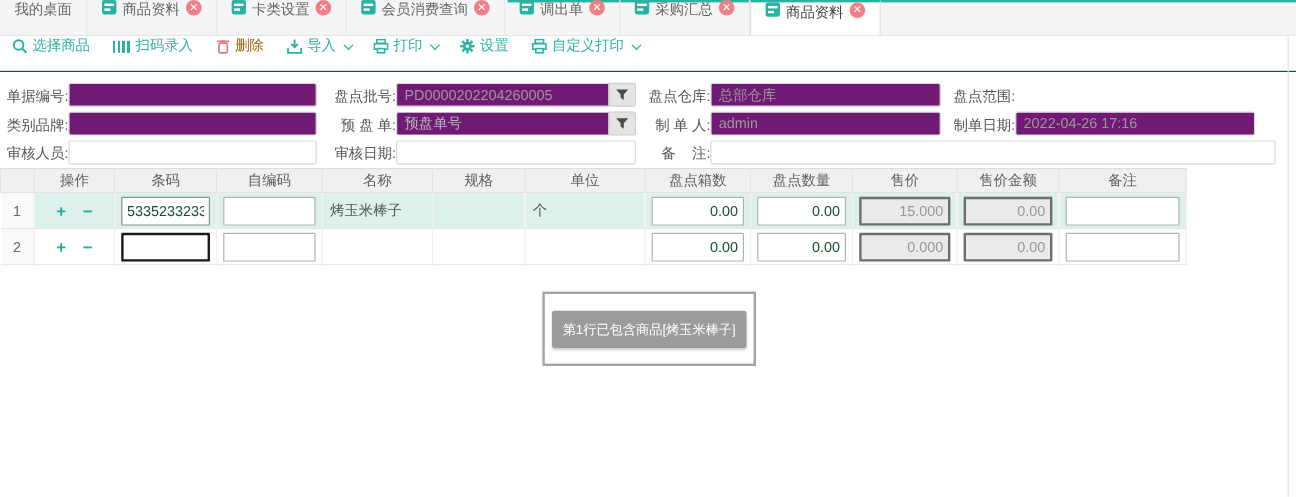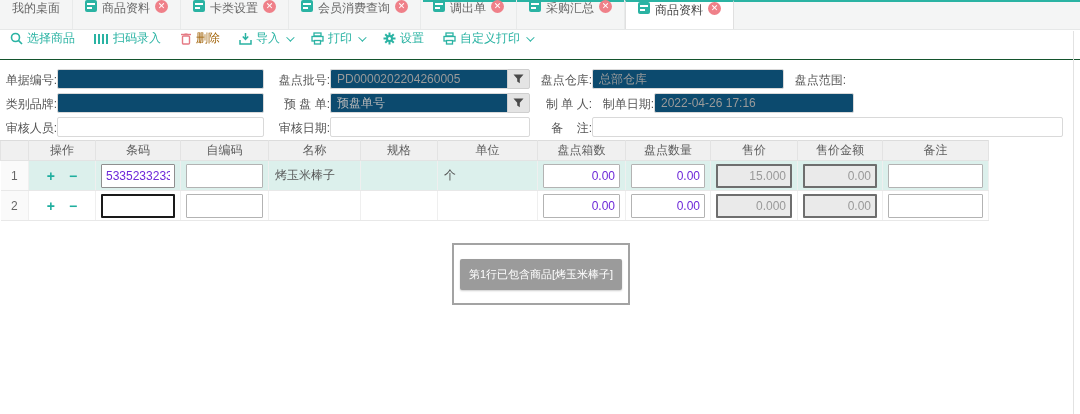--- a/index.html
+++ b/index.html
@@ -31,42 +31,42 @@
   .barcode-glyph { width:15px; height:10px;
     background:repeating-linear-gradient(90deg,#2ab3a3 0 2px,transparent 2px 4px); }
 
   
   .formarea { padding:5px 0 0 0; background:#fff; }
   .form-row { display:flex; align-items:flex-end; height:24px; }
   .f-label { text-align:right; color:#555; white-space:pre; flex:0 0 auto; }
   .lab1 { width:57px; } .lab2 { width:66px; } .lab3 { width:62px; } .lab4 { width:62px; }
   .f-input { height:20px; border:1px solid #d9d9d9; border-radius:2px; background:#fff;
     font-size:12px; color:#666; padding:0 6px; outline:none; font-family:inherit; }
-  .f-input.gray { background:#0c4a6e; color:#9a9a9a; }
+  .f-input.gray { background:#701a75; color:#9a9a9a; }
   .f-input::placeholder { color:#b9b9b9; }
   .w1 { width:207px; } .w3 { width:192px; } .w4 { width:200px; }
   .input-group { display:flex; width:200px; height:20px; }
   .input-group .f-input { flex:1 1 auto; width:auto; border-radius:2px 0 0 2px; border-right:none; min-width:0; }
   .filter-btn { width:23px; height:20px; background:#e4e4e4; border:1px solid #cfcfcf;
     border-radius:0 2px 2px 0; display:flex; align-items:center; justify-content:center; cursor:pointer; }
   .note-wide { width:471px; }
 
   
   table.grid { border-collapse:collapse; table-layout:fixed; width:988px; margin-top:3px; }
   table.grid th { height:20px; background:#f0f0f0; color:#5e5e5e; font-weight:normal; font-size:12px;
     border:1px solid #e3e3e3; border-top:1px solid #dcdcdc; }
   table.grid td { height:30px; border-bottom:1px solid #e8e8e8; border-right:1px solid #efefef;
     padding:0 2px; background:#fff; overflow:hidden; }
   tr.hl td { background:#dcf0ec; }
   td.rownum { text-align:center; color:#666; background:#fafafa !important; border-right:1px solid #d8d8d8; }
   td.opcell { text-align:center; }
   .rowbtn { display:inline-block; color:#1fae9e; font-weight:bold; font-size:14px; padding:0 7px; cursor:pointer; }
   .cell-text { padding-left:4px; color:#555; display:block; text-align:left; }
   .cell-input { width:calc(100% - 6px); margin:0 3px; height:24px; border:1px solid #8f8f8f;
-    border-radius:1px; background:#fff; font-size:12px; color:#6d28d9; padding:0 4px; outline:none; font-family:inherit; }
+    border-radius:1px; background:#fff; font-size:12px; color:#14532d; padding:0 4px; outline:none; font-family:inherit; }
   .cell-input.light { border:1px solid #b3b3b3; }
   .cell-input.focused { border:2px solid #1a1a1a; }
   .cell-input.numeric { text-align:right; border:1px solid #b3b3b3; }
   .cell-input.locked { text-align:right; background:#eaeaea; border:2px solid #6e6e6e; color:#999; }
 
   
   .annotation-rect { position:absolute; left:452px; top:243px; width:178px; height:62px;
     border:2px solid #a3a3a3; display:flex; align-items:center; justify-content:center; }
   .toast { background:#9b9b9b; color:#fff; font-size:11px; padding:8px 9px; border-radius:2px;
     white-space:nowrap; box-shadow:0 1px 2px rgba(0,0,0,.2); }
@@ -199,20 +199,21 @@
       <span class="f-label lab2">预 盘 单:</span>
       <div class="input-group">
         <input class="f-input gray" placeholder="预盘单号" style="">
         <span class="filter-btn">
           <svg width="11" height="10" viewBox="0 0 11 10">
             <path d="M0.5 0.5 h10 L6.8 4.8 V9.3 L4.2 7.5 V4.8 Z" fill="#4a4a4a"></path>
           </svg>
         </span>
       </div>
       <span class="f-label lab3">制 单 人:</span>
+      <input class="f-input gray w3" value="admin" style="">
       <span class="f-label lab4">制单日期:</span>
       <input class="f-input gray w4" value="2022-04-26 17:16" style="">
     </div>
     <div class="form-row">
       <span class="f-label lab1">审核人员:</span>
       <input class="f-input w1" value="" style="">
       <span class="f-label lab2">审核日期:</span>
       <input class="f-input w4" value="" style="">
       <span class="f-label lab3">备    注:</span>
       <input class="f-input note-wide" value="" style="">

